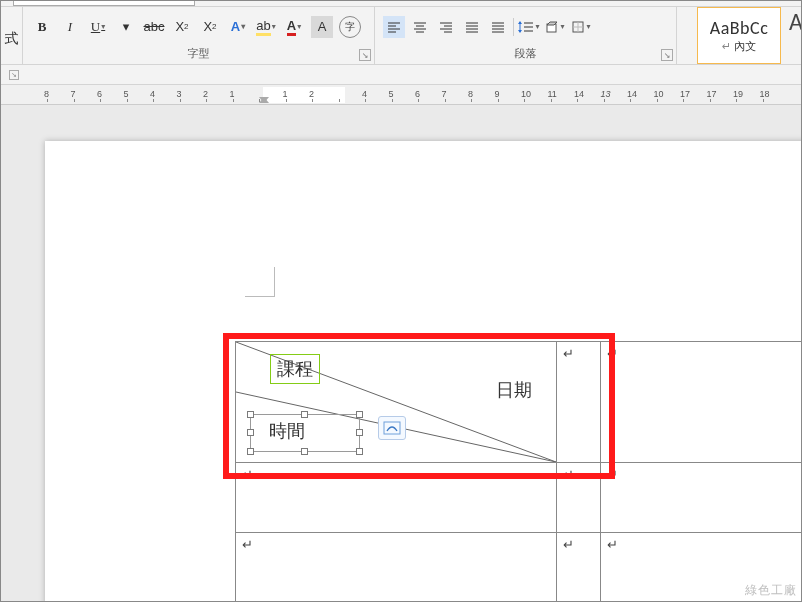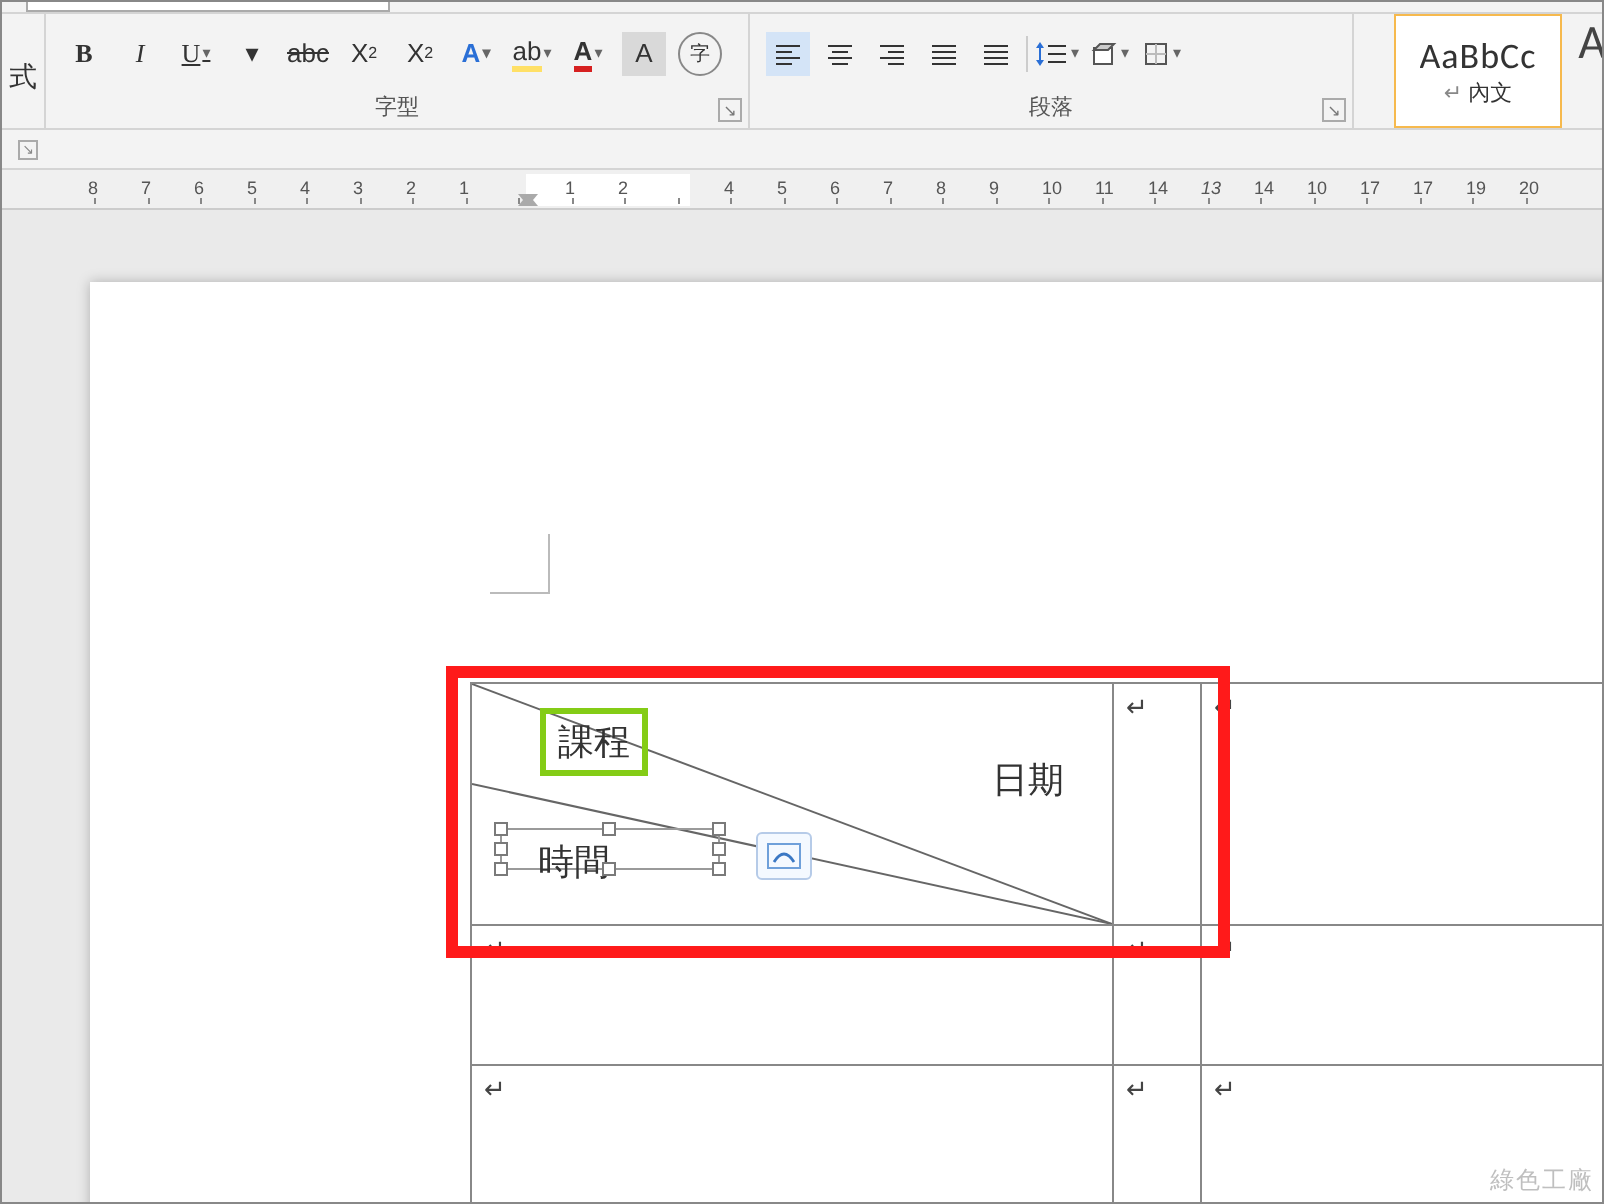--- a/index.html
+++ b/index.html
@@ -186,21 +186,21 @@
   .red-box {
     position:absolute;
     border: 6px solid #ff1a1a;
     pointer-events: none;
   }
   
   .header-cell { position: relative; width: 320px; height: 120px; }
   .diag-svg { position:absolute; left:0; top:0; width:100%; height:100%; }
   .tb {
     position:absolute;
-    border: 3px solid #84cc16;
+    border: 1px solid #84cc16;
     background: rgba(255,255,255,0);
     font-size: 18px;
     padding: 2px 6px;
     color:#333;
   }
   .sel-box {
     position:absolute; border:1px solid #9a9a9a;
   }
   .sel-handle {
     position:absolute; width:7px; height:7px; background:#fff; border:1px solid #7a7a7a;
@@ -403,21 +403,21 @@
     <div class="ruler-tick" style="left: 626px;">14</div>
     <div style="position: absolute; left: 629px; top: 14px; width: 1px; height: 3px; background: rgb(136, 136, 136);"></div>
     <div class="ruler-tick" style="left: 652.5px;">10</div>
     <div style="position: absolute; left: 655.5px; top: 14px; width: 1px; height: 3px; background: rgb(136, 136, 136);"></div>
     <div class="ruler-tick" style="left: 679px;">17</div>
     <div style="position: absolute; left: 682px; top: 14px; width: 1px; height: 3px; background: rgb(136, 136, 136);"></div>
     <div class="ruler-tick" style="left: 705.5px;">17</div>
     <div style="position: absolute; left: 708.5px; top: 14px; width: 1px; height: 3px; background: rgb(136, 136, 136);"></div>
     <div class="ruler-tick" style="left: 732px;">19</div>
     <div style="position: absolute; left: 735px; top: 14px; width: 1px; height: 3px; background: rgb(136, 136, 136);"></div>
-    <div class="ruler-tick" style="left: 758.5px;">20</div>
+    <div class="ruler-tick" style="left: 758.5px;">18</div>
     <div style="position: absolute; left: 761.5px; top: 14px; width: 1px; height: 3px; background: rgb(136, 136, 136);"></div>
     <div class="ruler-marker-dn" style="left: 258px;"></div>
     <div class="ruler-marker-up" style="left: 258px; top: auto; bottom: 1px;"></div>
   </div>
 
 <div class="doc-area">
   <div class="page">
     <div class="corner-mark"></div>
 
     <span class="anchor">⚓</span>
@@ -427,21 +427,21 @@
           <tr>
         <td style="padding:0;">
           <div class="header-cell">
             <svg class="diag-svg">
               <line x1="0" y1="0" x2="320" y2="120" stroke="#666" stroke-width="1"></line>
               <line x1="0" y1="50" x2="320" y2="120" stroke="#666" stroke-width="1"></line>
             </svg>
             <div class="tb" style="left:34px; top:12px;">課程</div>
             <div class="tb" style="right:18px; top:34px; border:none;">日期</div>
 
-            <div class="sel-box" style="left:14px; top:72px; width:110px; height:21px;">
+            <div class="sel-box" style="left:14px; top:72px; width:110px; height:38px;">
               <div style="position:absolute; left:18px; top:4px; font-size:18px; color:#333;">時間</div>
               <div class="sel-handle" style="left:-4px; top:-4px;"></div>
               <div class="sel-handle" style="left:50%; margin-left:-4px; top:-4px;"></div>
               <div class="sel-handle" style="right:-4px; top:-4px;"></div>
               <div class="sel-handle" style="left:-4px; top:50%; margin-top:-4px;"></div>
               <div class="sel-handle" style="right:-4px; top:50%; margin-top:-4px;"></div>
               <div class="sel-handle" style="left:-4px; bottom:-4px;"></div>
               <div class="sel-handle" style="left:50%; margin-left:-4px; bottom:-4px;"></div>
               <div class="sel-handle" style="right:-4px; bottom:-4px;"></div>
             </div>

